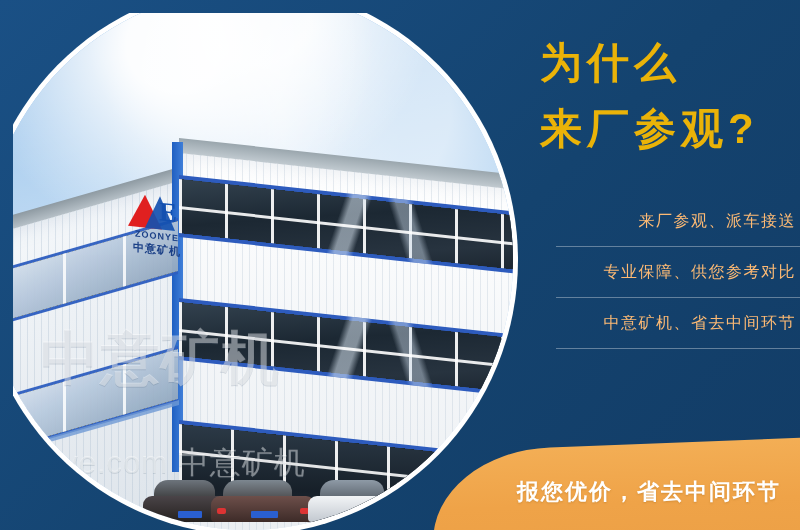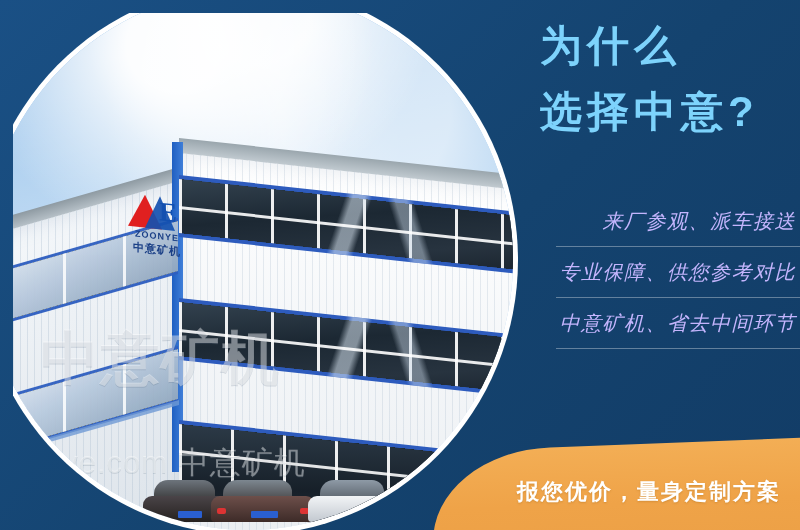--- a/index.html
+++ b/index.html
@@ -325,22 +325,22 @@
     letter-spacing: 1px;
     white-space: nowrap;
     text-shadow: 0 1px 0 rgba(90,110,130,.18);
     pointer-events:none;
   }
 
   
   .headline {
     position:absolute;
     left: 540px;
-    top: 25px;
-    color: #7dd3fc;
+    top: 42px;
+    color: #eab308;
     font-size: 42px;
     font-weight: bold;
     letter-spacing: 5px;
     line-height: 1.0;
   }
   .headline .l2 { margin-top: 24px; }
 
   .features {
     position:absolute;
     left: 528px;
@@ -349,25 +349,24 @@
   }
   .feat-row {
     position:relative;
     height: 51px;
     display:flex;
     align-items:center;
     justify-content:flex-end;
     padding-right: 4px;
   }
   .feat-text {
-    color:#c4b5fd;
-    font-size: 20px;
+    color:#fdba74;
+    font-size: 16px;
     letter-spacing: 1.5px;
     white-space: nowrap;
-    font-style: italic;
   }
   .feat-rule {
     position:absolute;
     left: 28px;
     right: 0;
     bottom: 0;
     height: 1px;
     background: rgba(255,255,255,.34);
   }
 
@@ -477,34 +476,34 @@
         </div>
 
         <div class="wm">中意矿机</div>
         <div class="wm2">zoonye.com  中意矿机</div>
       </div>
     </div>
   </div>
 
   <div class="headline">
     <div class="l1">为什么</div>
-    <div class="l2">选择中意?</div>
+    <div class="l2">来厂参观?</div>
   </div>
 
   <div class="features">
     <div class="feat-row">
       <span class="feat-text">来厂参观、派车接送</span>
       <span class="feat-rule"></span>
     </div>
     <div class="feat-row">
       <span class="feat-text">专业保障、供您参考对比</span>
       <span class="feat-rule"></span>
     </div>
     <div class="feat-row">
       <span class="feat-text">中意矿机、省去中间环节</span>
       <span class="feat-rule"></span>
     </div>
   </div>
 
   <div class="ribbon"></div>
-  <div class="ribbon-text">报您优价，量身定制方案</div>
+  <div class="ribbon-text">报您优价，省去中间环节</div>
 
 </div>
 
 </body></html>

